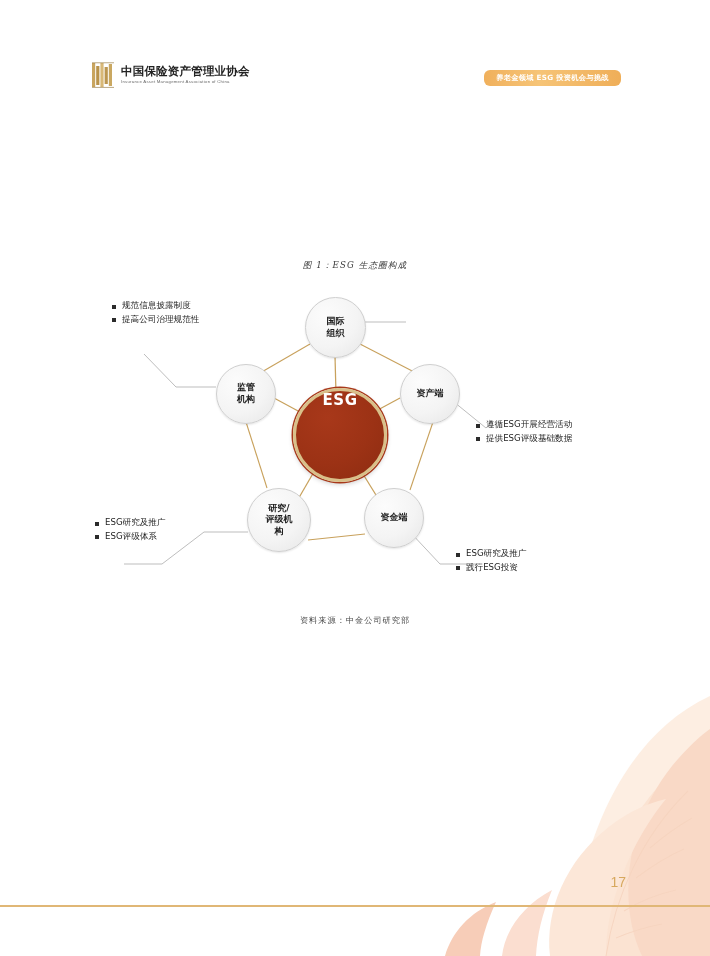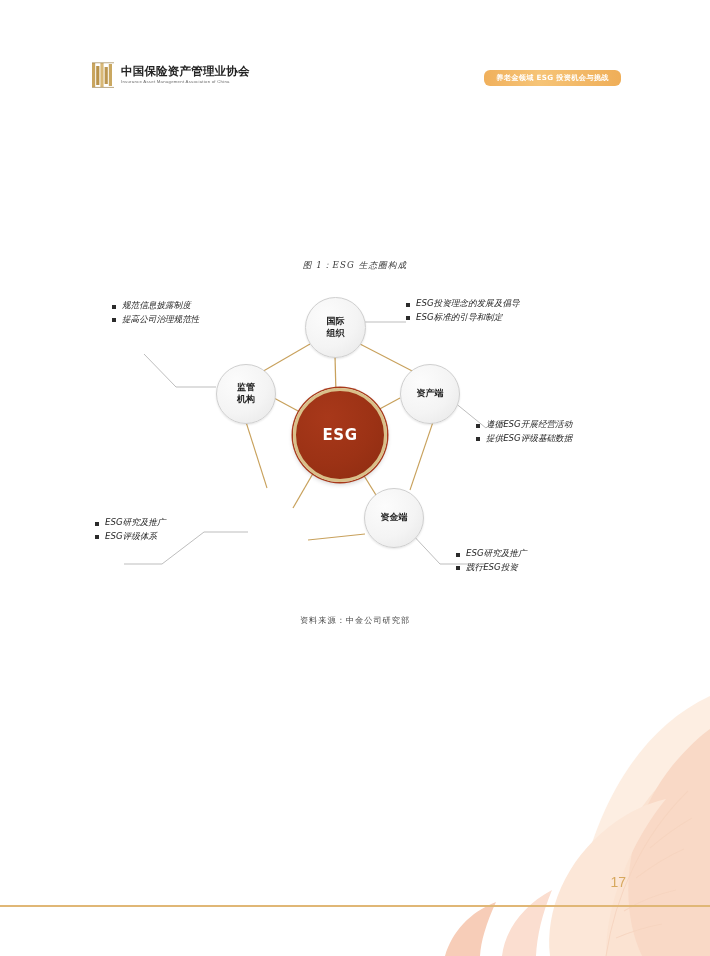--- a/index.html
+++ b/index.html
@@ -142,21 +142,21 @@
   #node-fund  { left: 276px; top: 206px; width: 58px; height: 58px; }
 
   #node-center {
     position: absolute;
     left: 205px; top: 106px;
     width: 88px; height: 88px;
     border-radius: 50%;
     background: radial-gradient(circle at 36% 30%, #a8381a 0%, #9c3215 55%, #8d2c11 100%);
     border: 3px solid #d9c08a;
     box-shadow: 0 0 0 1.5px #a8381a, 0 2px 5px rgba(0,0,0,0.22);
-    display: flex; align-items: center; justify-content: center;
+    display: flex; align-items: flex-start; justify-content: center;
     z-index: 4;
   }
   #center-label {
     font-size: 15px;
     font-weight: bold;
     color: #ffffff;
     letter-spacing: 0.6px;
     font-family: "DejaVu Sans", sans-serif;
   }
 
@@ -164,21 +164,20 @@
   .annot {
     position: absolute;
     z-index: 5;
   }
   .annot-item {
     display: flex;
     align-items: flex-start;
     gap: 6px;
     margin-bottom: 3px;
     white-space: nowrap;
-    font-style: italic;
   }
   .bullet {
     width: 4px; height: 4px;
     background: #2b2b2b;
     margin-top: 4.5px;
     flex: 0 0 auto;
   }
   .annot-text {
     font-size: 8.6px;
     color: #1f1f1f;
@@ -286,49 +285,44 @@
     <span class="node-label">国际
 组织</span>
   </div>
   <div class="node" id="node-reg">
     <span class="node-label">监管
 机构</span>
   </div>
   <div class="node" id="node-asset">
     <span class="node-label">资产端</span>
   </div>
+  <div class="node" id="node-res">
+    <span class="node-label">研究/
+评级机
+构</span>
+  </div>
   <div class="node" id="node-fund">
     <span class="node-label">资金端</span>
   </div>
 
   <div id="node-center">
     <span id="center-label">ESG</span>
   </div>
 
   <div class="annot" id="annot-regulator">
     <div class="annot-item">
       <span class="bullet"></span>
       <span class="annot-text">规范信息披露制度</span>
     </div>
     <div class="annot-item">
       <span class="bullet"></span>
       <span class="annot-text">提高公司治理规范性</span>
     </div>
   </div>
 
-  <div class="annot" id="annot-intl">
-    <div class="annot-item">
-      <span class="bullet"></span>
-      <span class="annot-text">ESG投资理念的发展及倡导</span>
-    </div>
-    <div class="annot-item">
-      <span class="bullet"></span>
-      <span class="annot-text">ESG标准的引导和制定</span>
-    </div>
-  </div>
 
   <div class="annot" id="annot-asset">
     <div class="annot-item">
       <span class="bullet"></span>
       <span class="annot-text">遵循ESG开展经营活动</span>
     </div>
     <div class="annot-item">
       <span class="bullet"></span>
       <span class="annot-text">提供ESG评级基础数据</span>
     </div>

